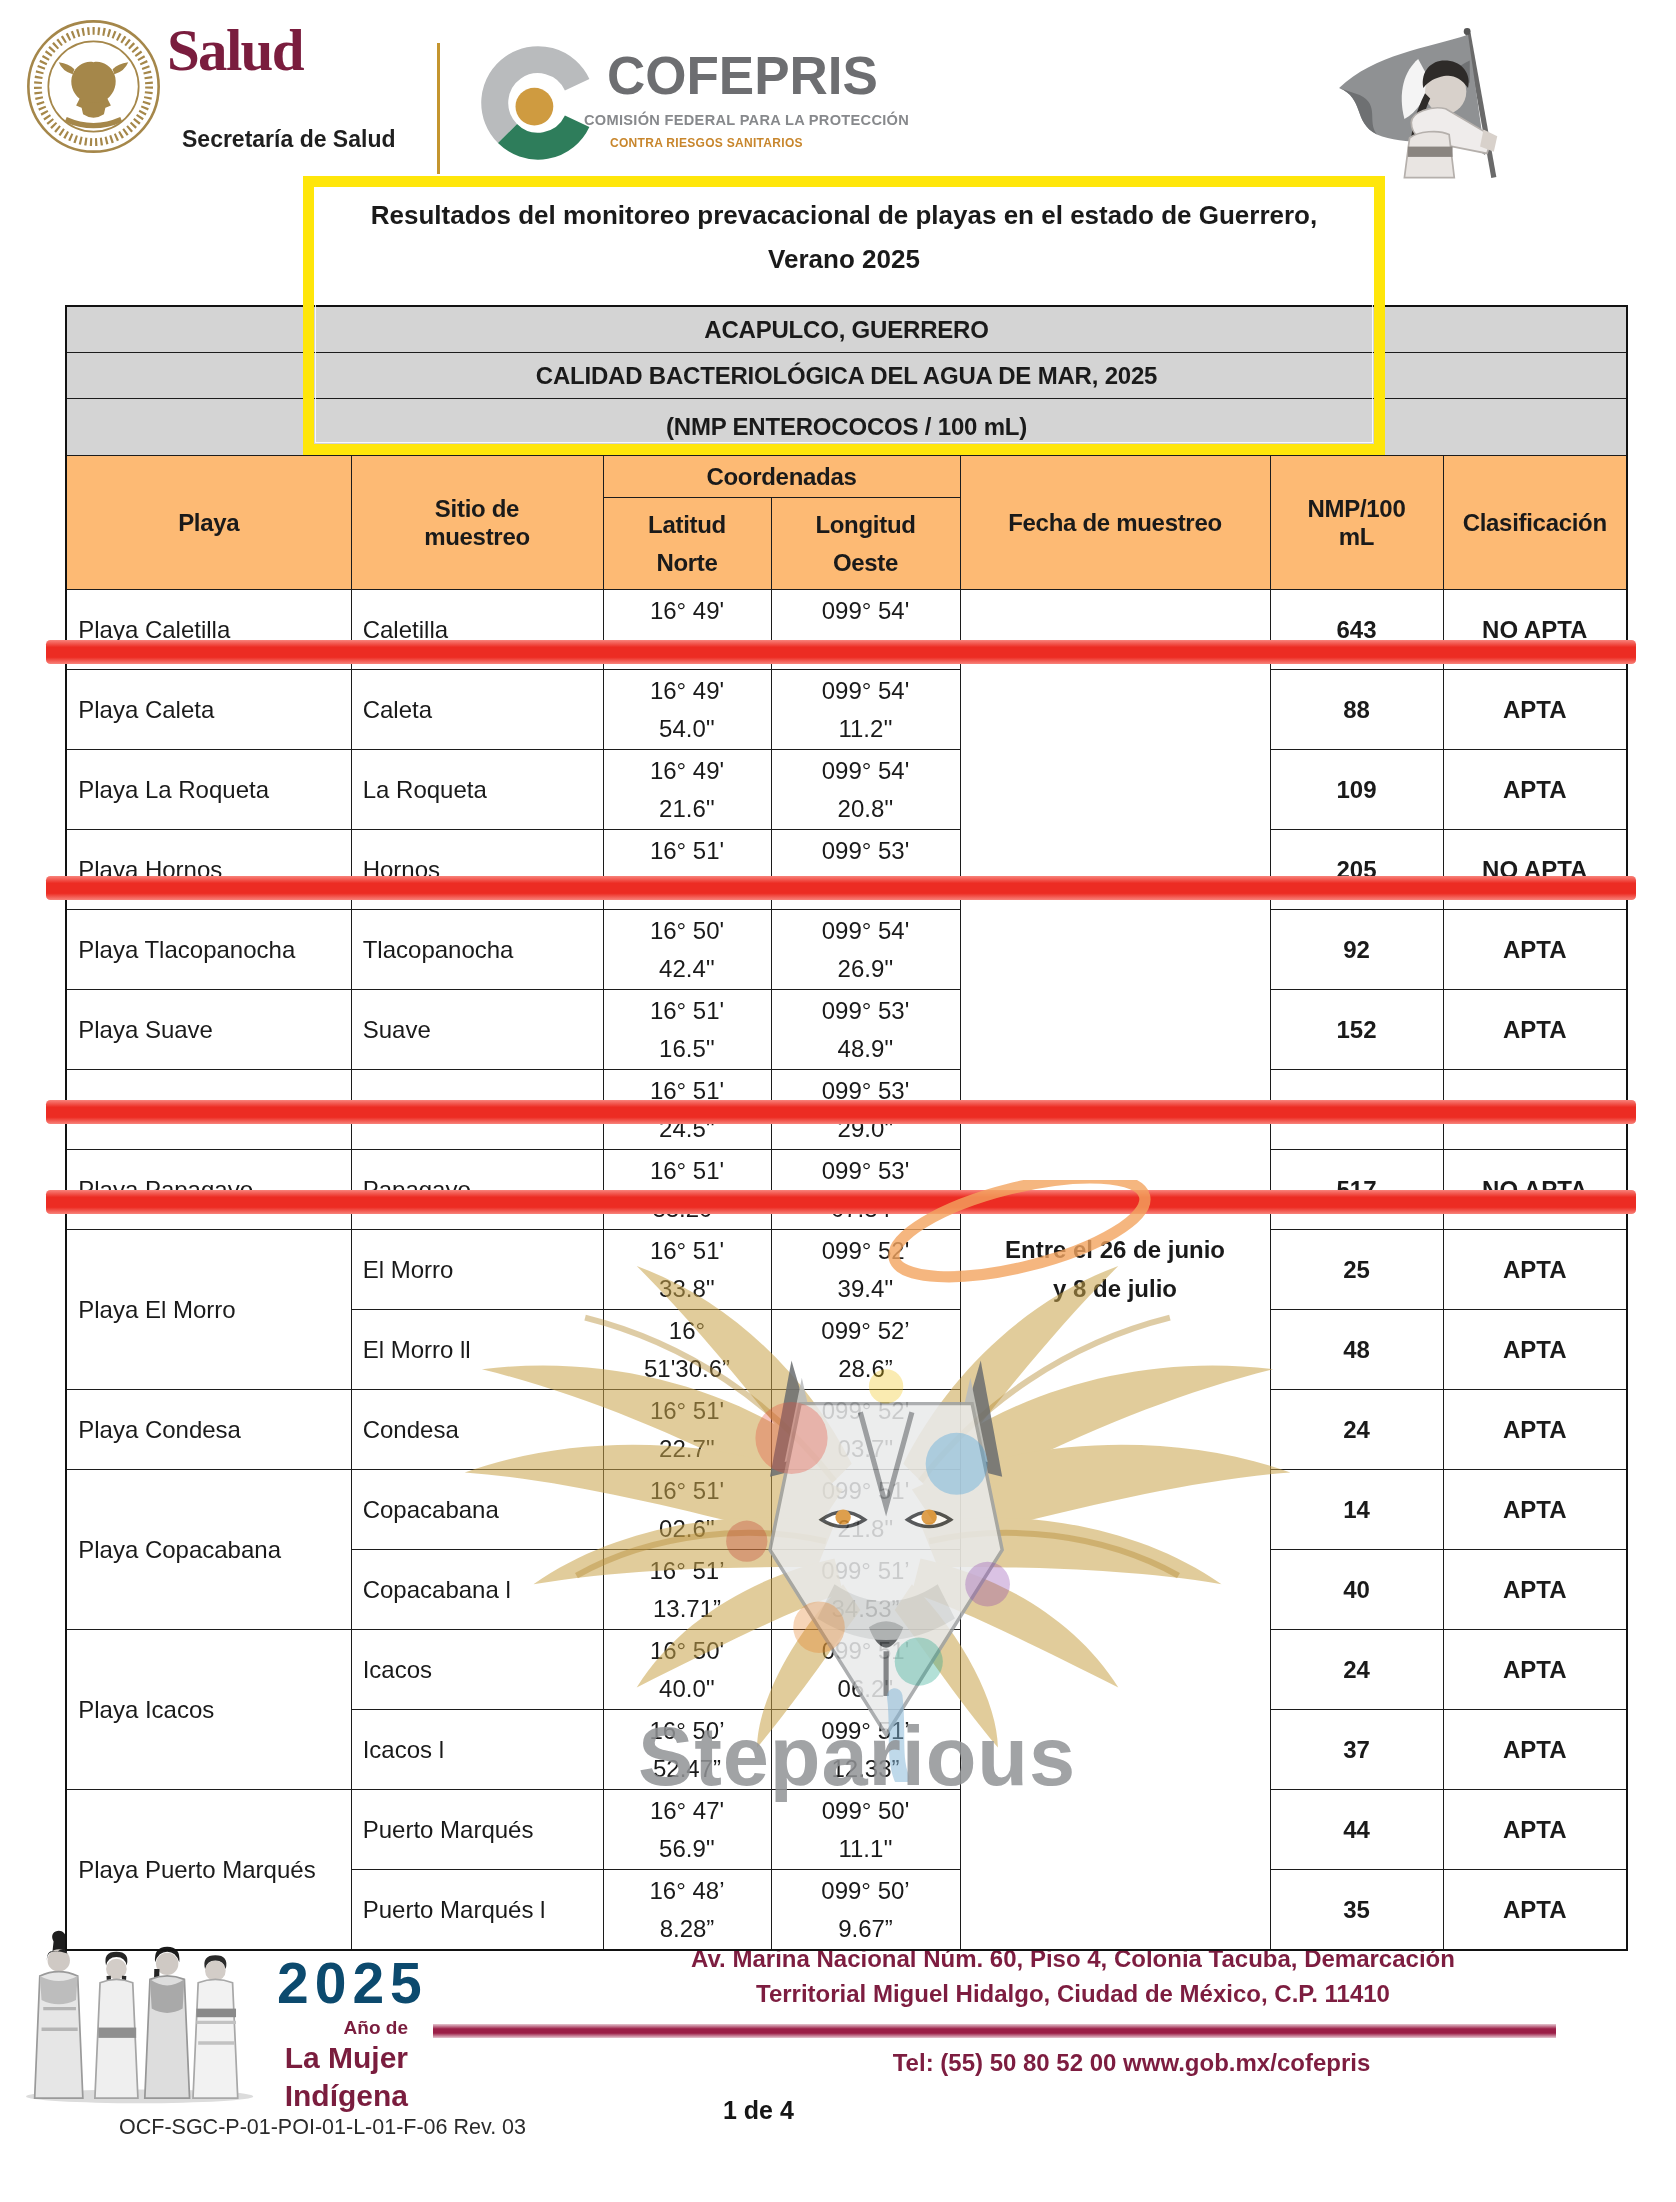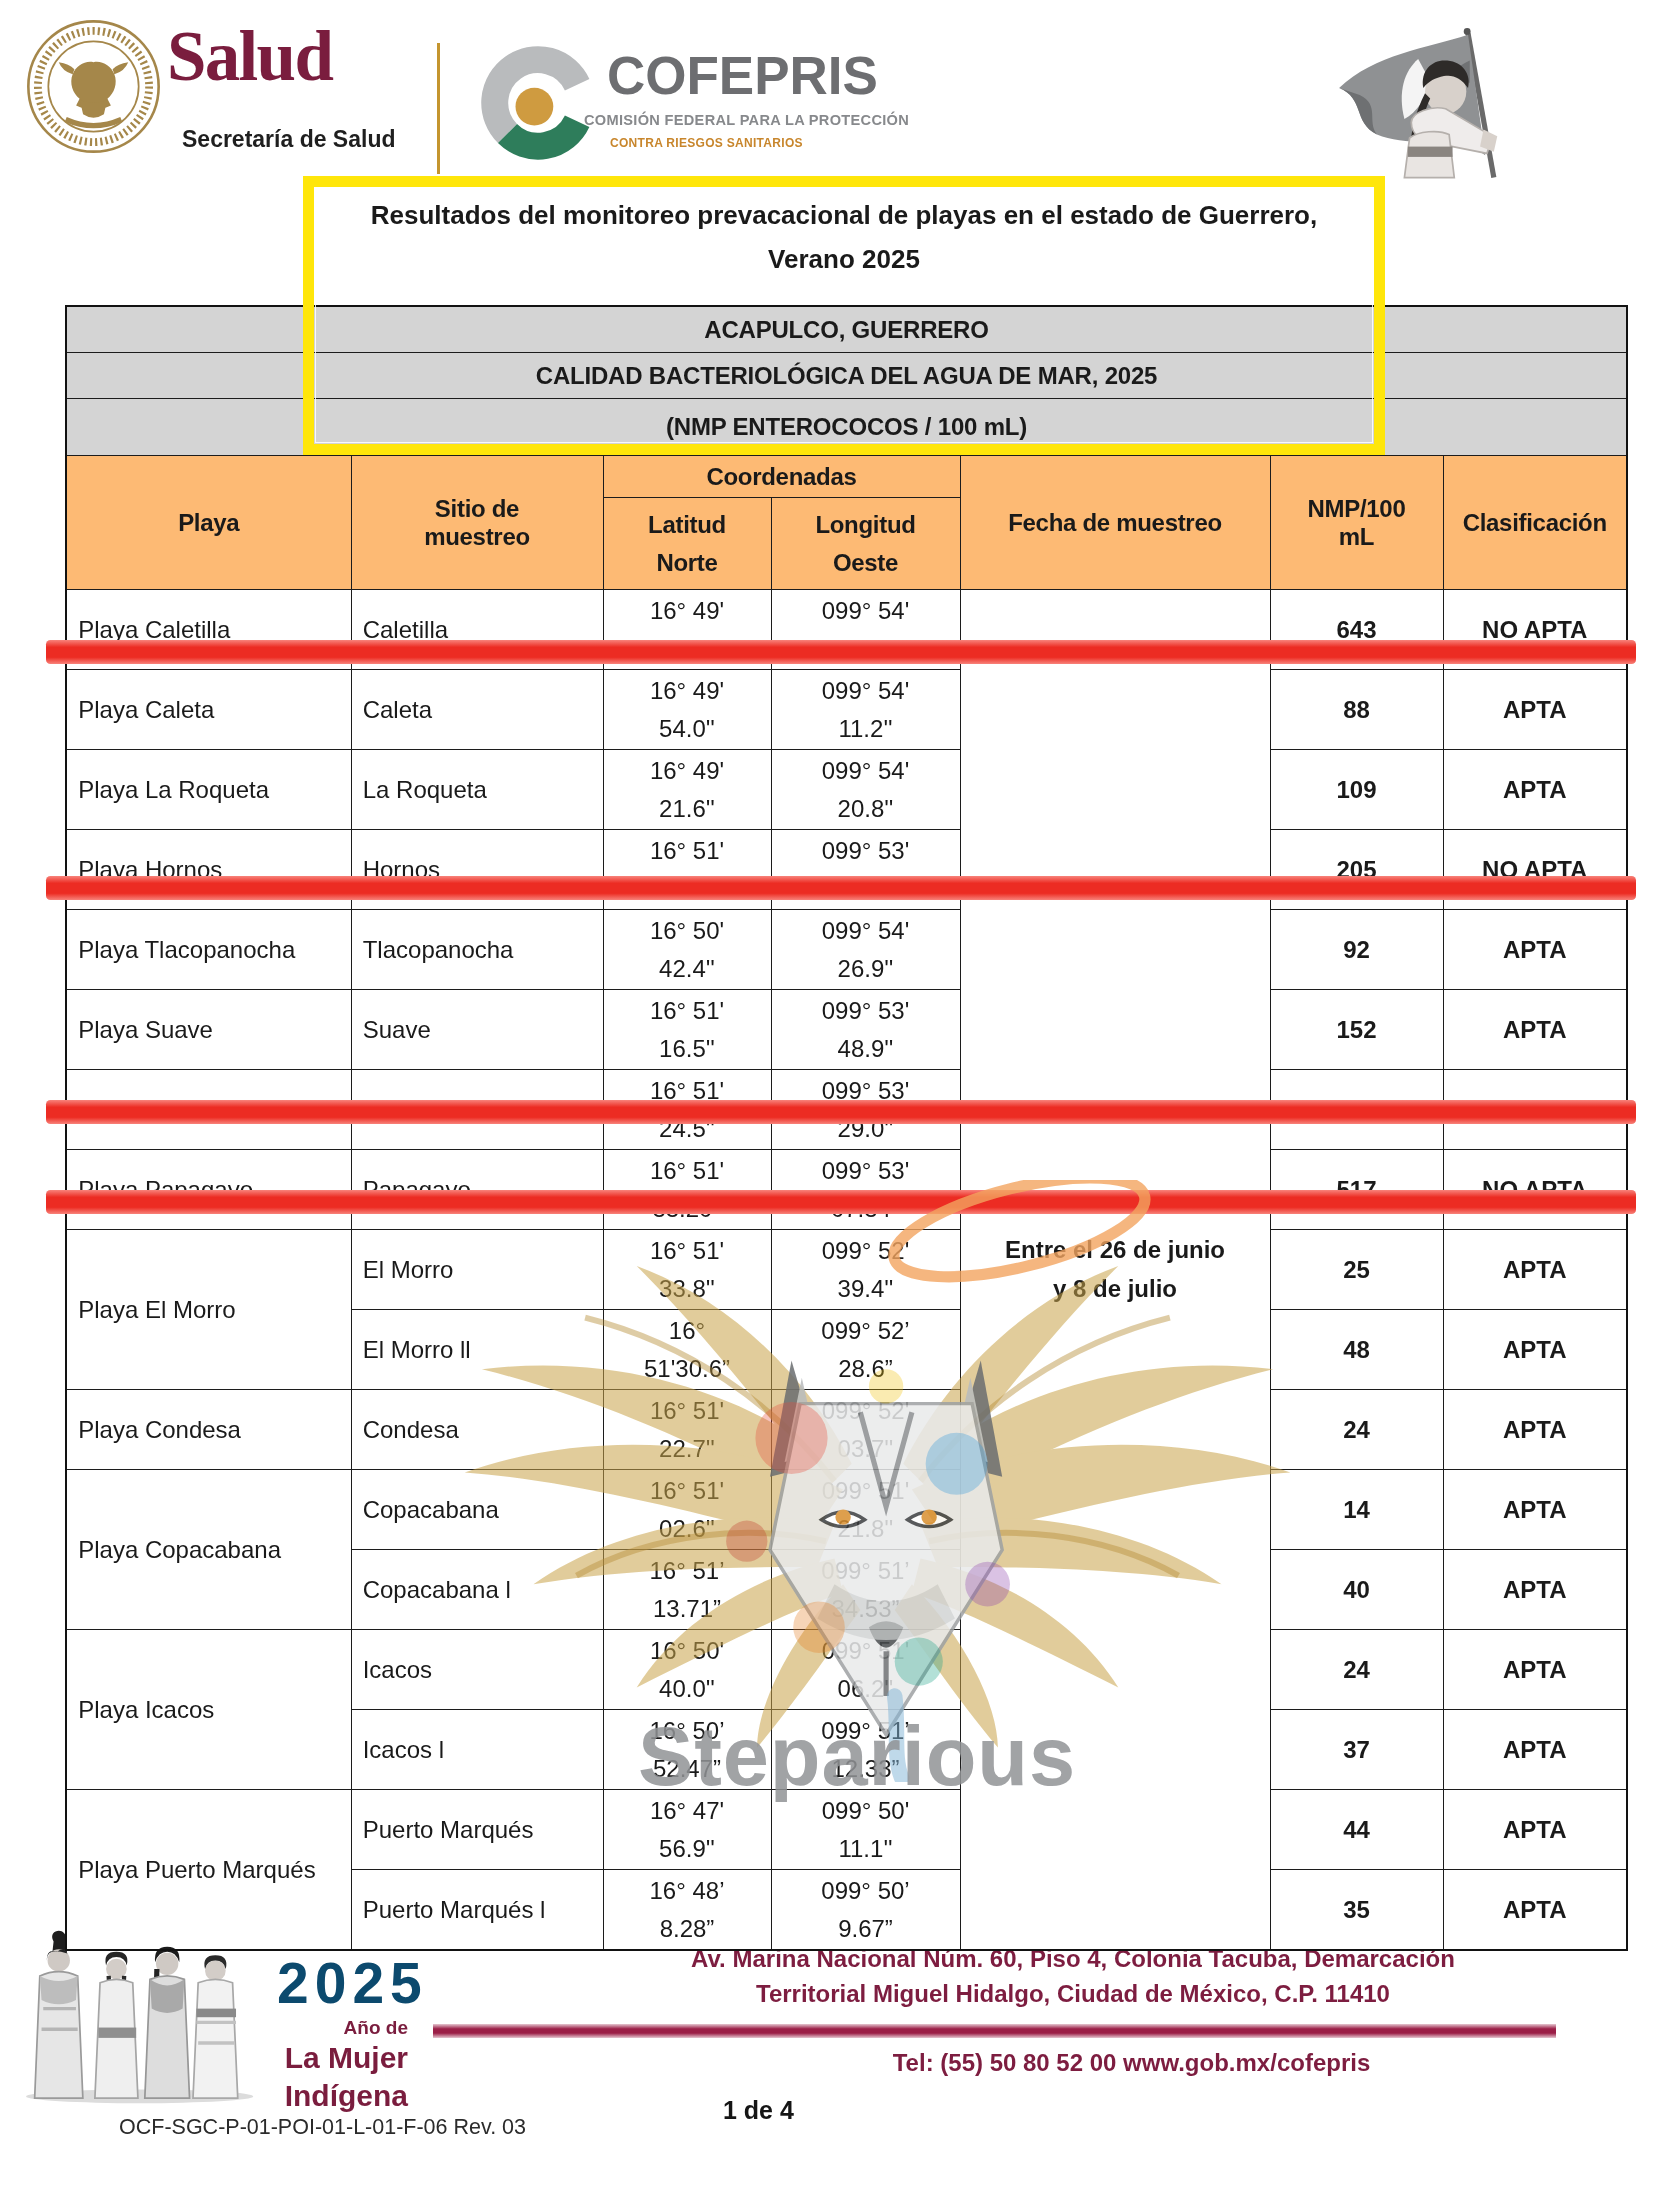--- a/index.html
+++ b/index.html
@@ -4,21 +4,21 @@
 <style>
   html,body{margin:0;padding:0;background:#ffffff;}
   #page{position:relative;width:1677px;height:2203px;background:#ffffff;overflow:hidden;
         font-family:"Liberation Sans",sans-serif;color:#1a1a1a;}
   .abs{position:absolute;}
   .pre{white-space:pre-line;}
 
   
   #salud-emblem{left:24px;top:17px;width:139px;height:139px;}
   #salud-title{left:167px;top:20.6px;font-family:"Liberation Serif",serif;font-weight:700;
-               font-size:71px;line-height:1;color:#7a1d3e;letter-spacing:-1.7px;}
+               font-size:59px;line-height:1;color:#7a1d3e;letter-spacing:-1.7px;}
   #salud-sub{left:182px;top:126px;font-size:23px;font-weight:700;color:#1f1f1f;}
   #header-divider{left:437px;top:43px;width:3.4px;height:131px;background:#c4952f;}
   #cofepris-ring{left:475px;top:40px;width:126px;height:126px;}
   #cofepris-title{left:607px;top:45px;font-size:53px;font-weight:700;color:#6d6e71;letter-spacing:0px;}
   #cofepris-sub1{left:584px;top:112px;font-size:14.6px;font-weight:700;color:#87898c;letter-spacing:0.3px;}
   #cofepris-sub2{left:610px;top:136px;font-size:12px;font-weight:700;color:#c8862c;letter-spacing:0.3px;}
   #flag-art{left:1315px;top:6.9px;width:331px;height:176px;}
 
   
   #title-frame{left:303px;top:176px;width:1082px;height:279px;box-sizing:border-box;

